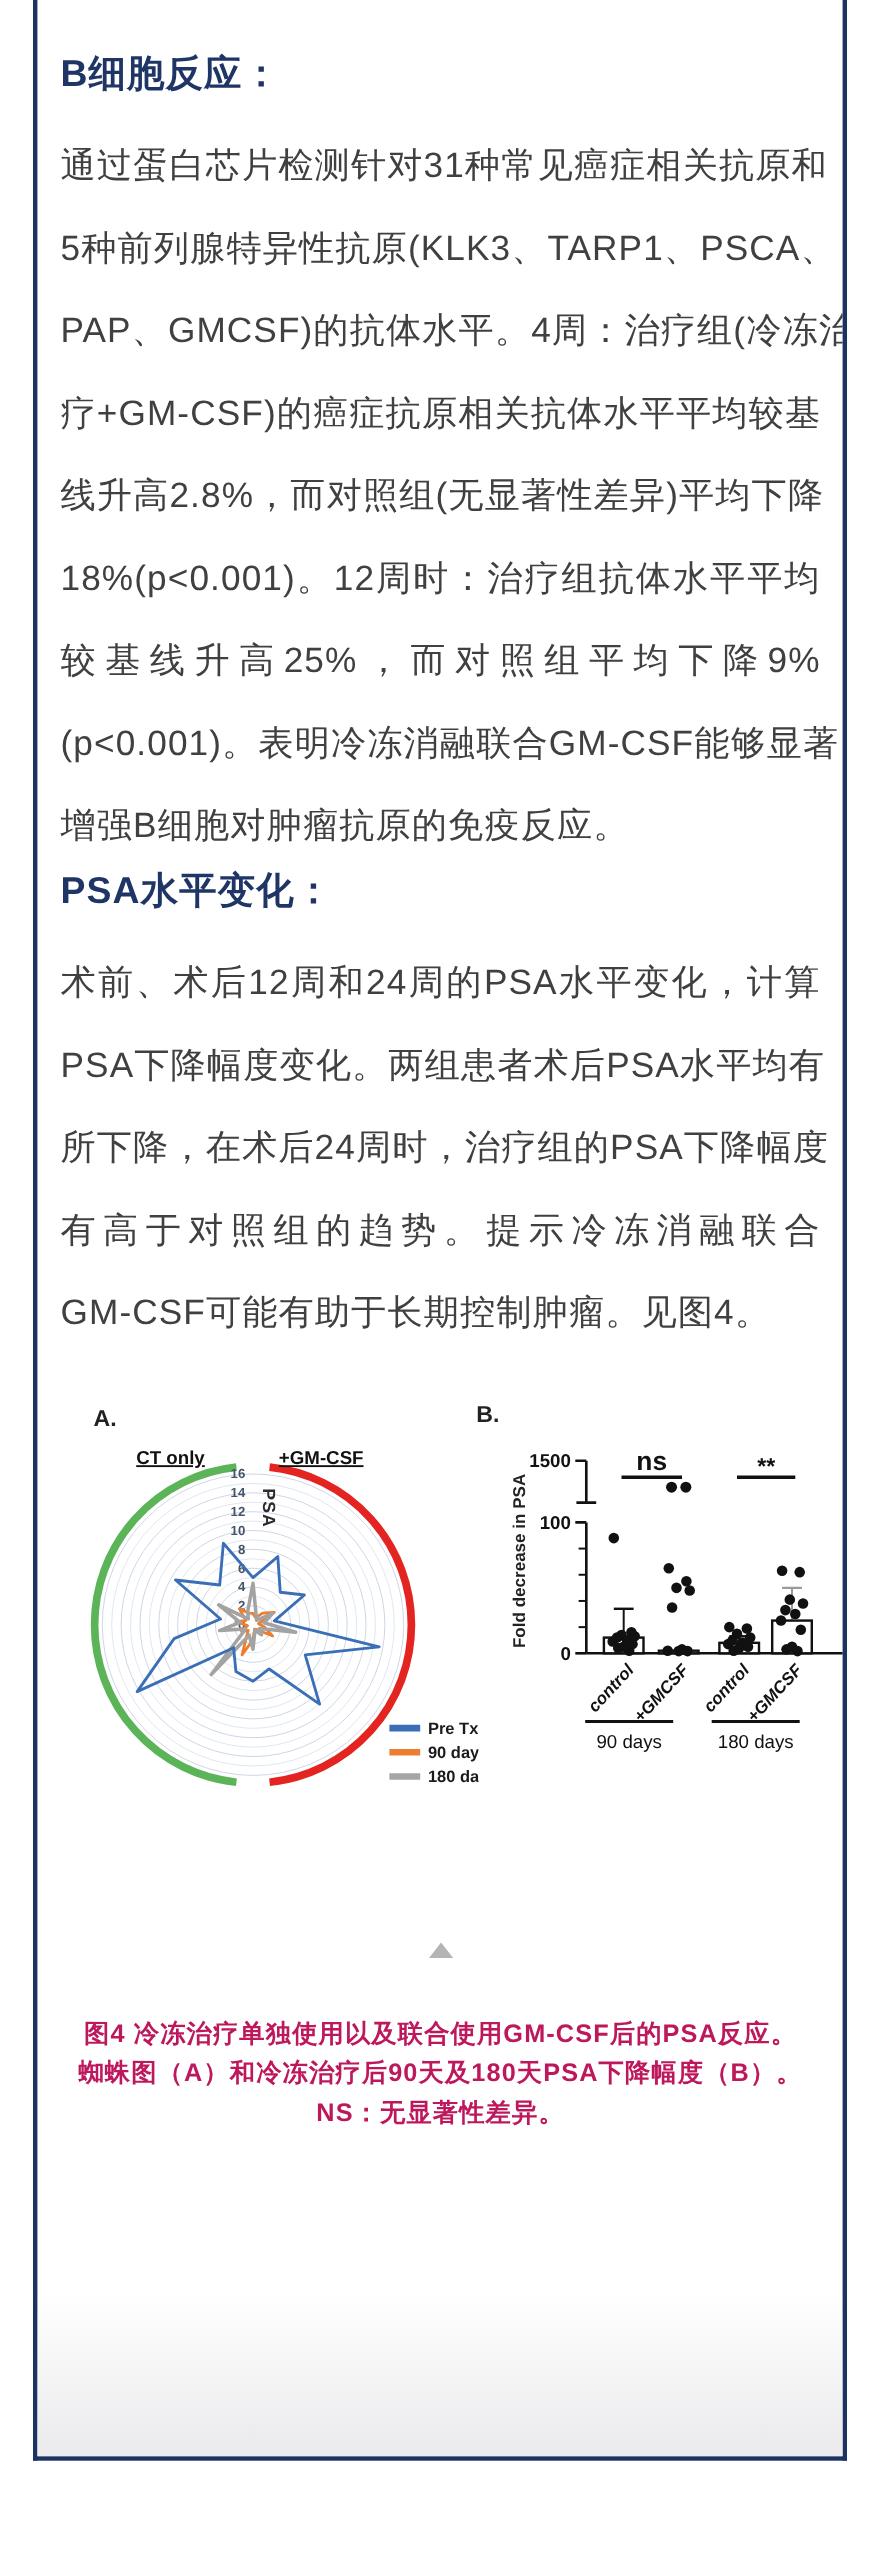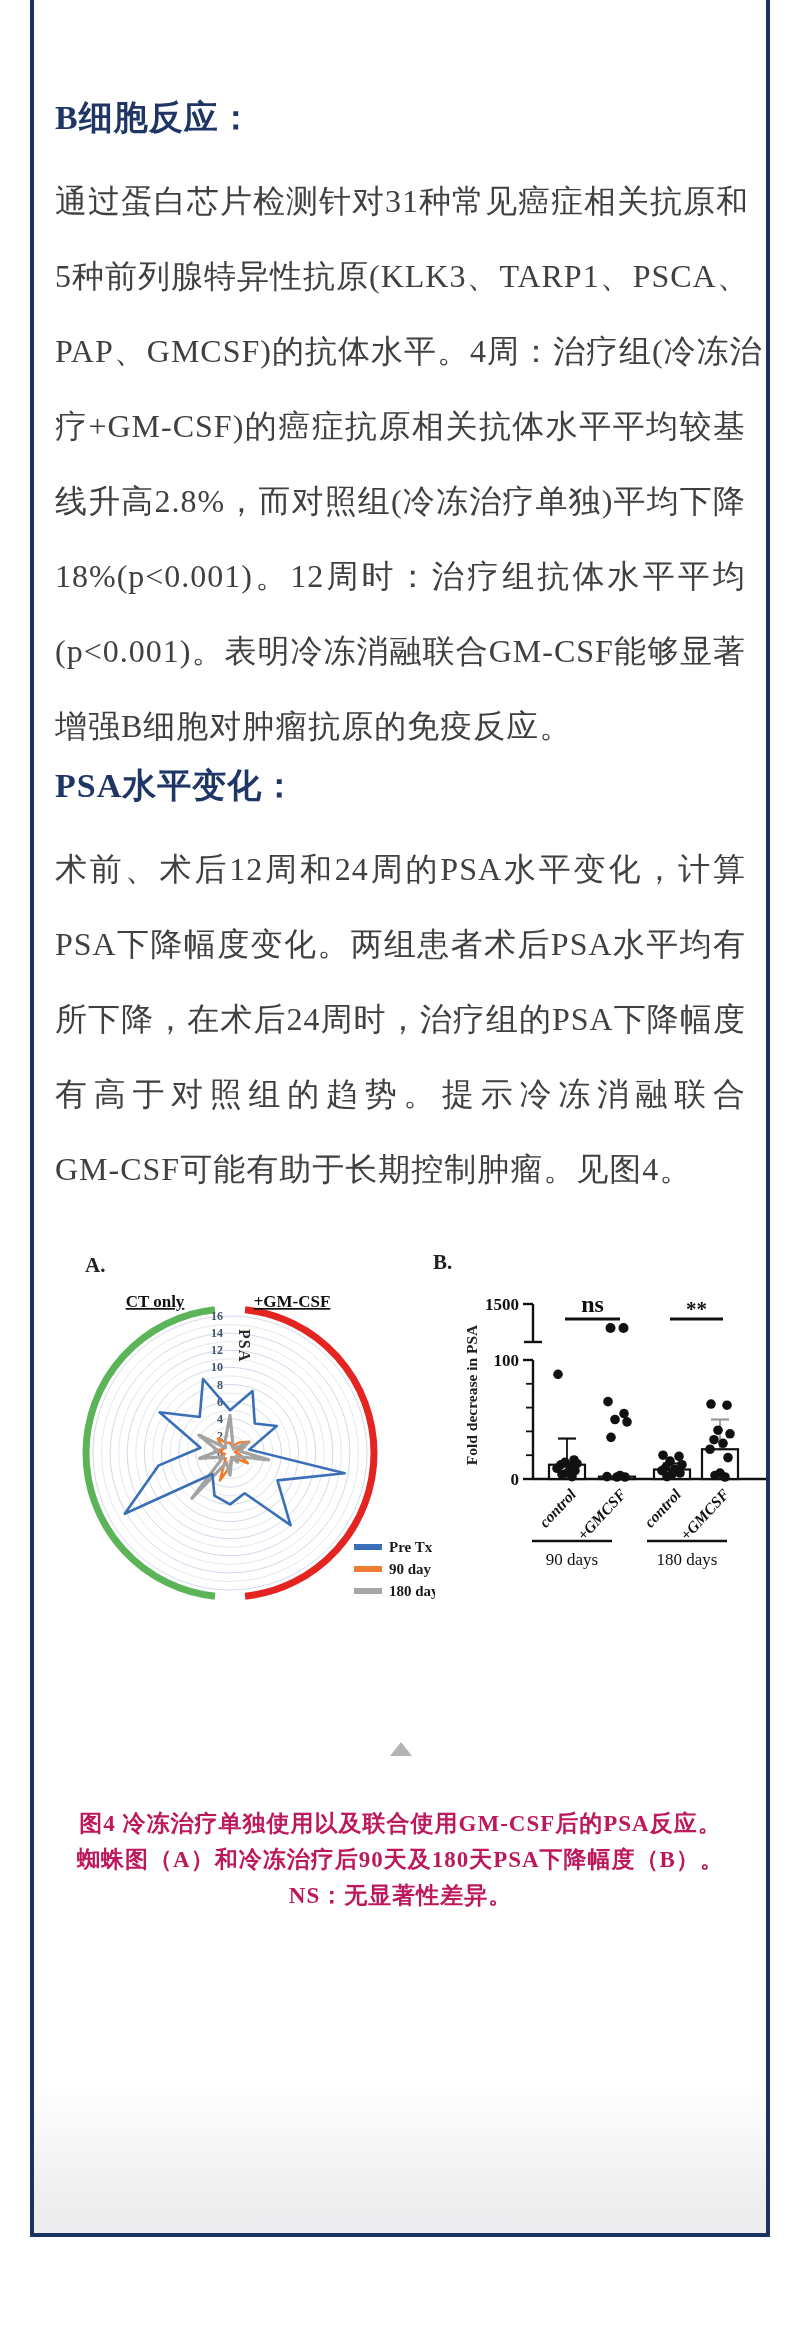--- a/index.html
+++ b/index.html
@@ -2,21 +2,21 @@
 <html><head>
 <meta charset="utf-8">
 <style>
   html,body{margin:0;padding:0;background:#ffffff;}
   body{width:800px;height:2340px;position:relative;font-family:"Liberation Sans","DejaVu Sans",sans-serif;}
   .frame{
     position:relative;margin-left:30px;width:740px;height:2237px;box-sizing:border-box;
     border-left:4px solid #1c3361;border-right:4px solid #1c3361;border-bottom:4px solid #1c3361;
     background:#ffffff;overflow:hidden;
   }
-  .content{padding:96px 20px 0 21px;font-family:Liberation Serif, serif;}
+  .content{padding:45px 20px 0 21px;}
   h2.sec-heading{
     margin:0;font-size:34px;line-height:44px;font-weight:700;color:#1e3566;letter-spacing:1px;
   }
   .para{margin:0;}
   .para .line{
     font-size:32px;line-height:75px;color:#404040;letter-spacing:1px;
     text-align:justify;text-align-last:justify;white-space:nowrap;
   }
   .para .line.last{text-align-last:left;}
   .para-1{margin-top:24px;}
@@ -46,22 +46,23 @@
 <div class="frame">
   <div class="content">
 
     <h2 class="sec-heading">B细胞反应：</h2>
 
     <div class="para para-1">
         <div class="line">通过蛋白芯片检测针对31种常见癌症相关抗原和</div>
         <div class="line">5种前列腺特异性抗原(KLK3、TARP1、PSCA、</div>
         <div class="line">PAP、GMCSF)的抗体水平。4周：治疗组(冷冻治</div>
         <div class="line">疗+GM-CSF)的癌症抗原相关抗体水平平均较基</div>
-        <div class="line">线升高2.8%，而对照组(冷冻治疗单独)平均下降</div>
+        <div class="line">线升高2.8%，而对照组(无显著性差异)平均下降</div>
         <div class="line">18%(p&lt;0.001)。12周时：治疗组抗体水平平均</div>
+        <div class="line">较基线升高25%，而对照组平均下降9%</div>
         <div class="line">(p&lt;0.001)。表明冷冻消融联合GM-CSF能够显著</div>
         <div class="line last">增强B细胞对肿瘤抗原的免疫反应。</div>
       </div>
 
     <h2 class="sec-heading heading-2">PSA水平变化：</h2>
 
     <div class="para para-2">
         <div class="line">术前、术后12周和24周的PSA水平变化，计算</div>
         <div class="line">PSA下降幅度变化。两组患者术后PSA水平均有</div>
         <div class="line">所下降，在术后24周时，治疗组的PSA下降幅度</div>

